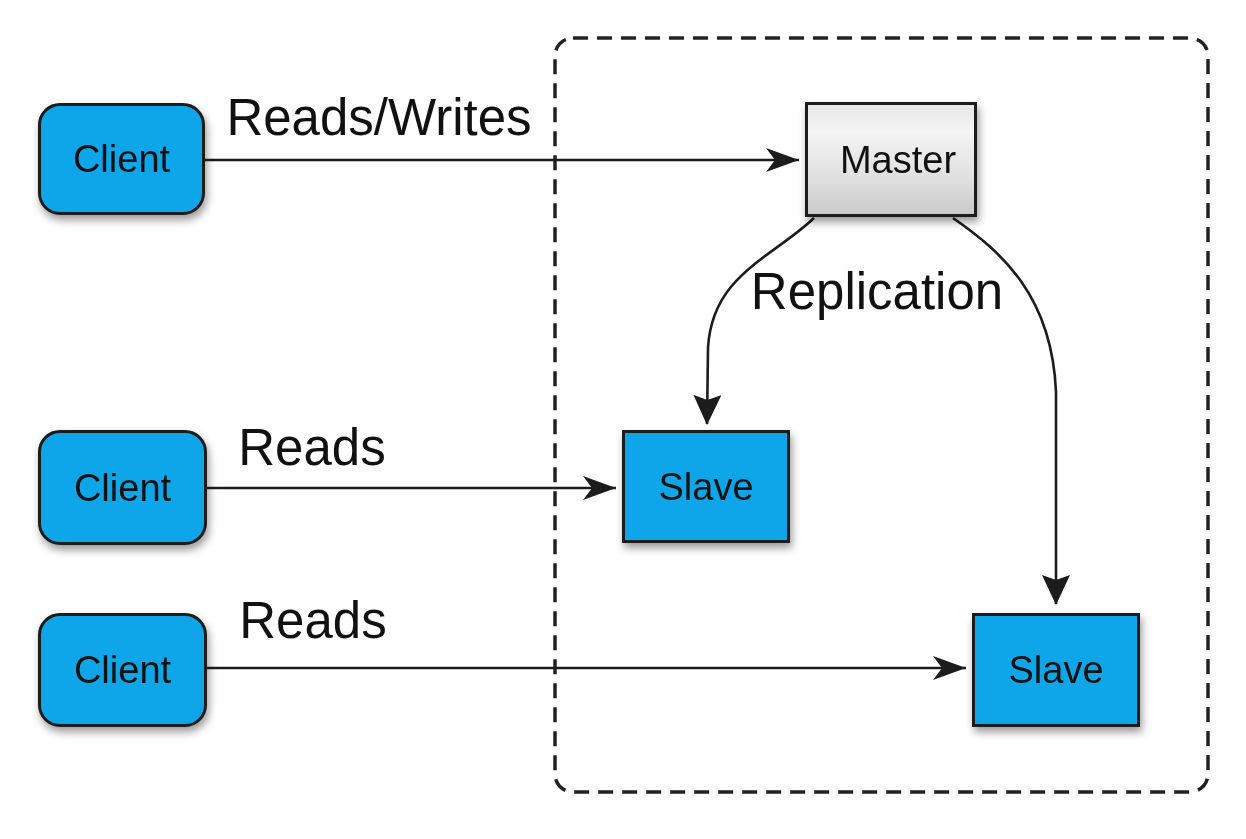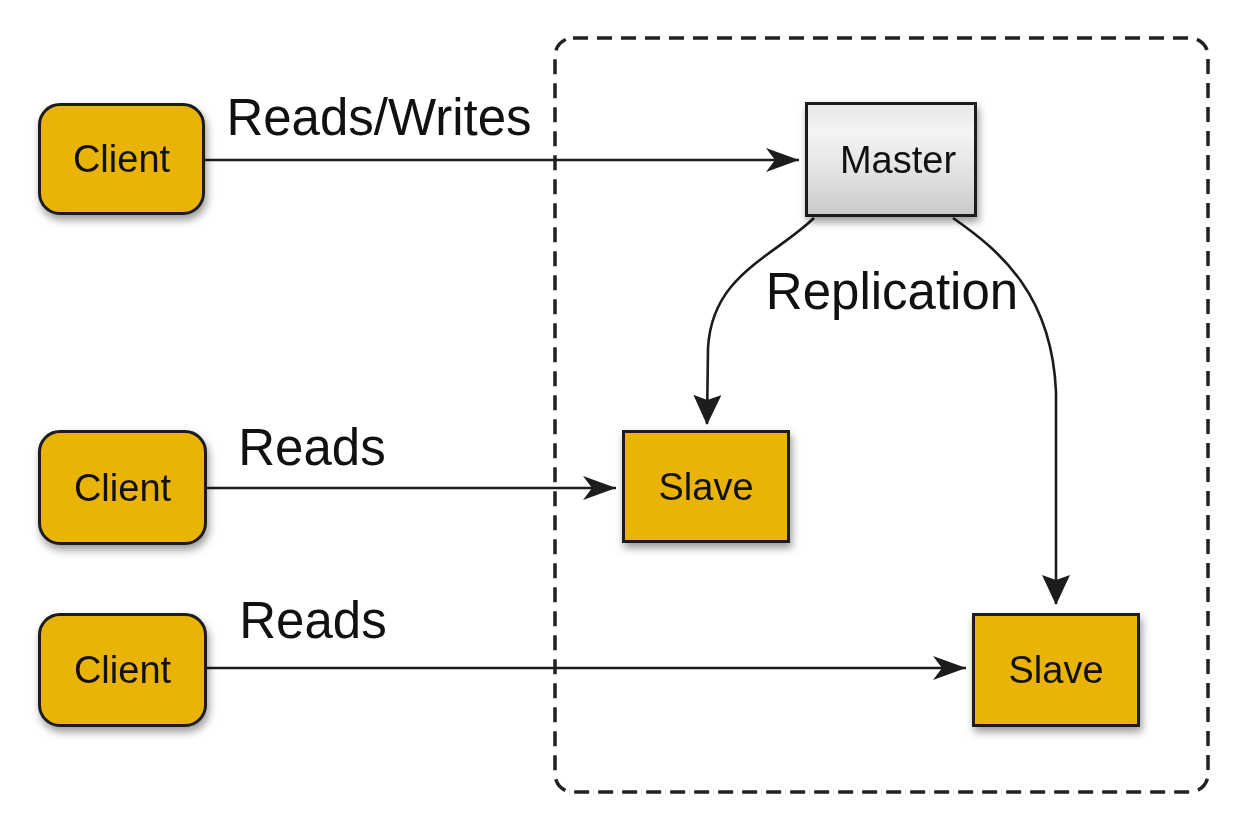--- a/index.html
+++ b/index.html
@@ -22,21 +22,21 @@
     width: 1246px;
     height: 839px;
   }
   .node {
     position: absolute;
     display: flex;
     align-items: center;
     justify-content: center;
     box-sizing: border-box;
     border: 3px solid #1c1c1c;
-    background: #eab308;
+    background: #0ea5e9;
     color: #111111;
     font-size: 38px;
     line-height: 1;
     box-shadow: 2px 5px 8px rgba(0,0,0,0.40);
   }
   .node.client {
     border-radius: 22px;
   }
   .node.master {
     background: linear-gradient(180deg, #e8e8e8 0%, #f4f4f4 25%, #dedede 70%, #c9c9c9 100%);
@@ -54,21 +54,21 @@
   .client-1 { left: 38px;  top: 103px; width: 167px; height: 112px; }
   .client-2 { left: 38px;  top: 430px; width: 169px; height: 115px; }
   .client-3 { left: 38px;  top: 613px; width: 169px; height: 114px; }
   .master-box { left: 805px; top: 102px; width: 172px; height: 115px; }
   .slave-left  { left: 622px; top: 430px; width: 168px; height: 113px; }
   .slave-right { left: 972px; top: 613px; width: 168px; height: 114px; }
   
   .label-reads-writes { left: 379px; top: 117px; }
   .label-reads-middle { left: 312px; top: 447px; }
   .label-reads-bottom { left: 313px; top: 620px; }
-  .label-replication  { left: 877px; top: 291px; margin-left: 15px; }
+  .label-replication  { left: 877px; top: 291px; }
 </style>
 </head>
 <body>
 
 <div class="canvas">
 
   <svg class="connector-layer" width="1246" height="839" viewBox="0 0 1246 839" xmlns="http://www.w3.org/2000/svg">
     <defs>
       <marker id="stealth-right" markerUnits="userSpaceOnUse" markerWidth="38" markerHeight="28" refX="34" refY="13" orient="auto">
         <path d="M1,1 L34,13 L1,25 L10,13 Z" fill="#1c1c1c"></path>

